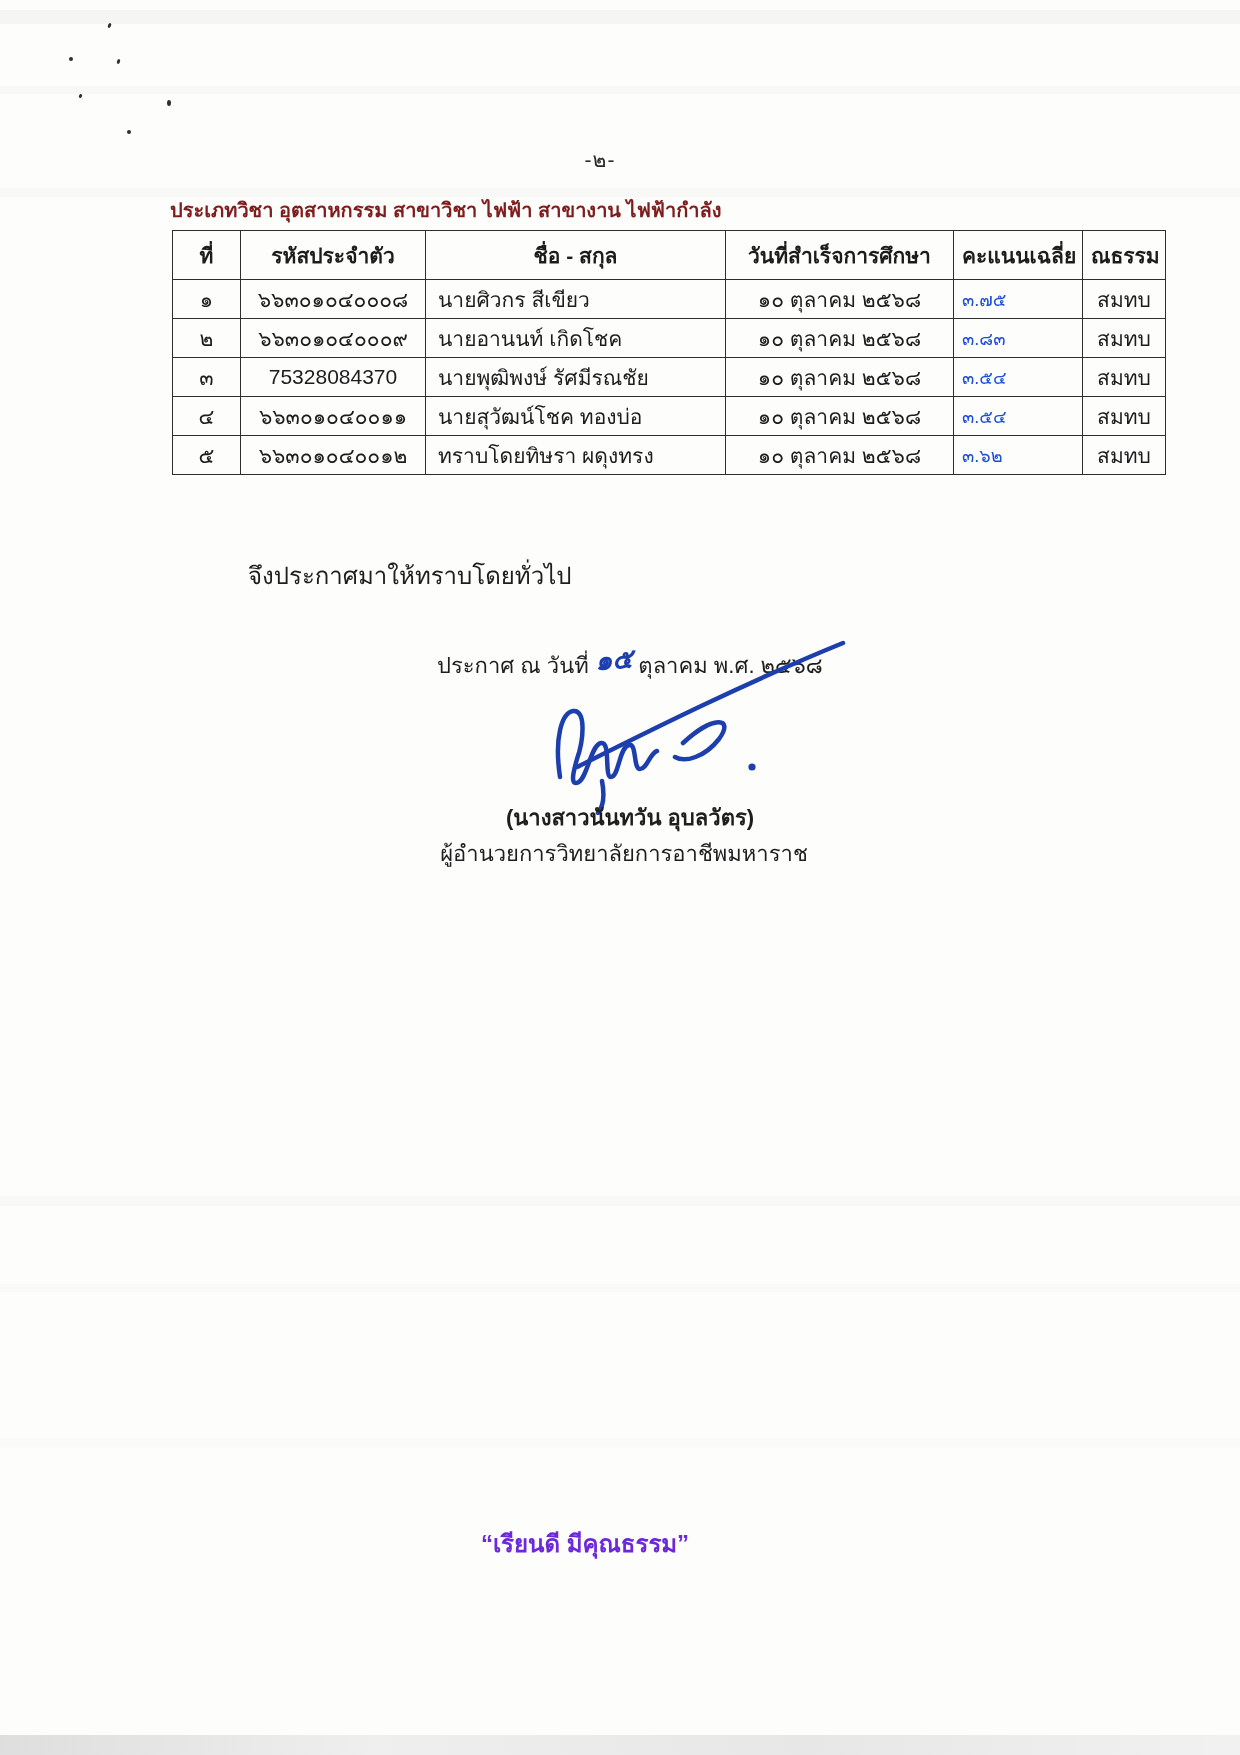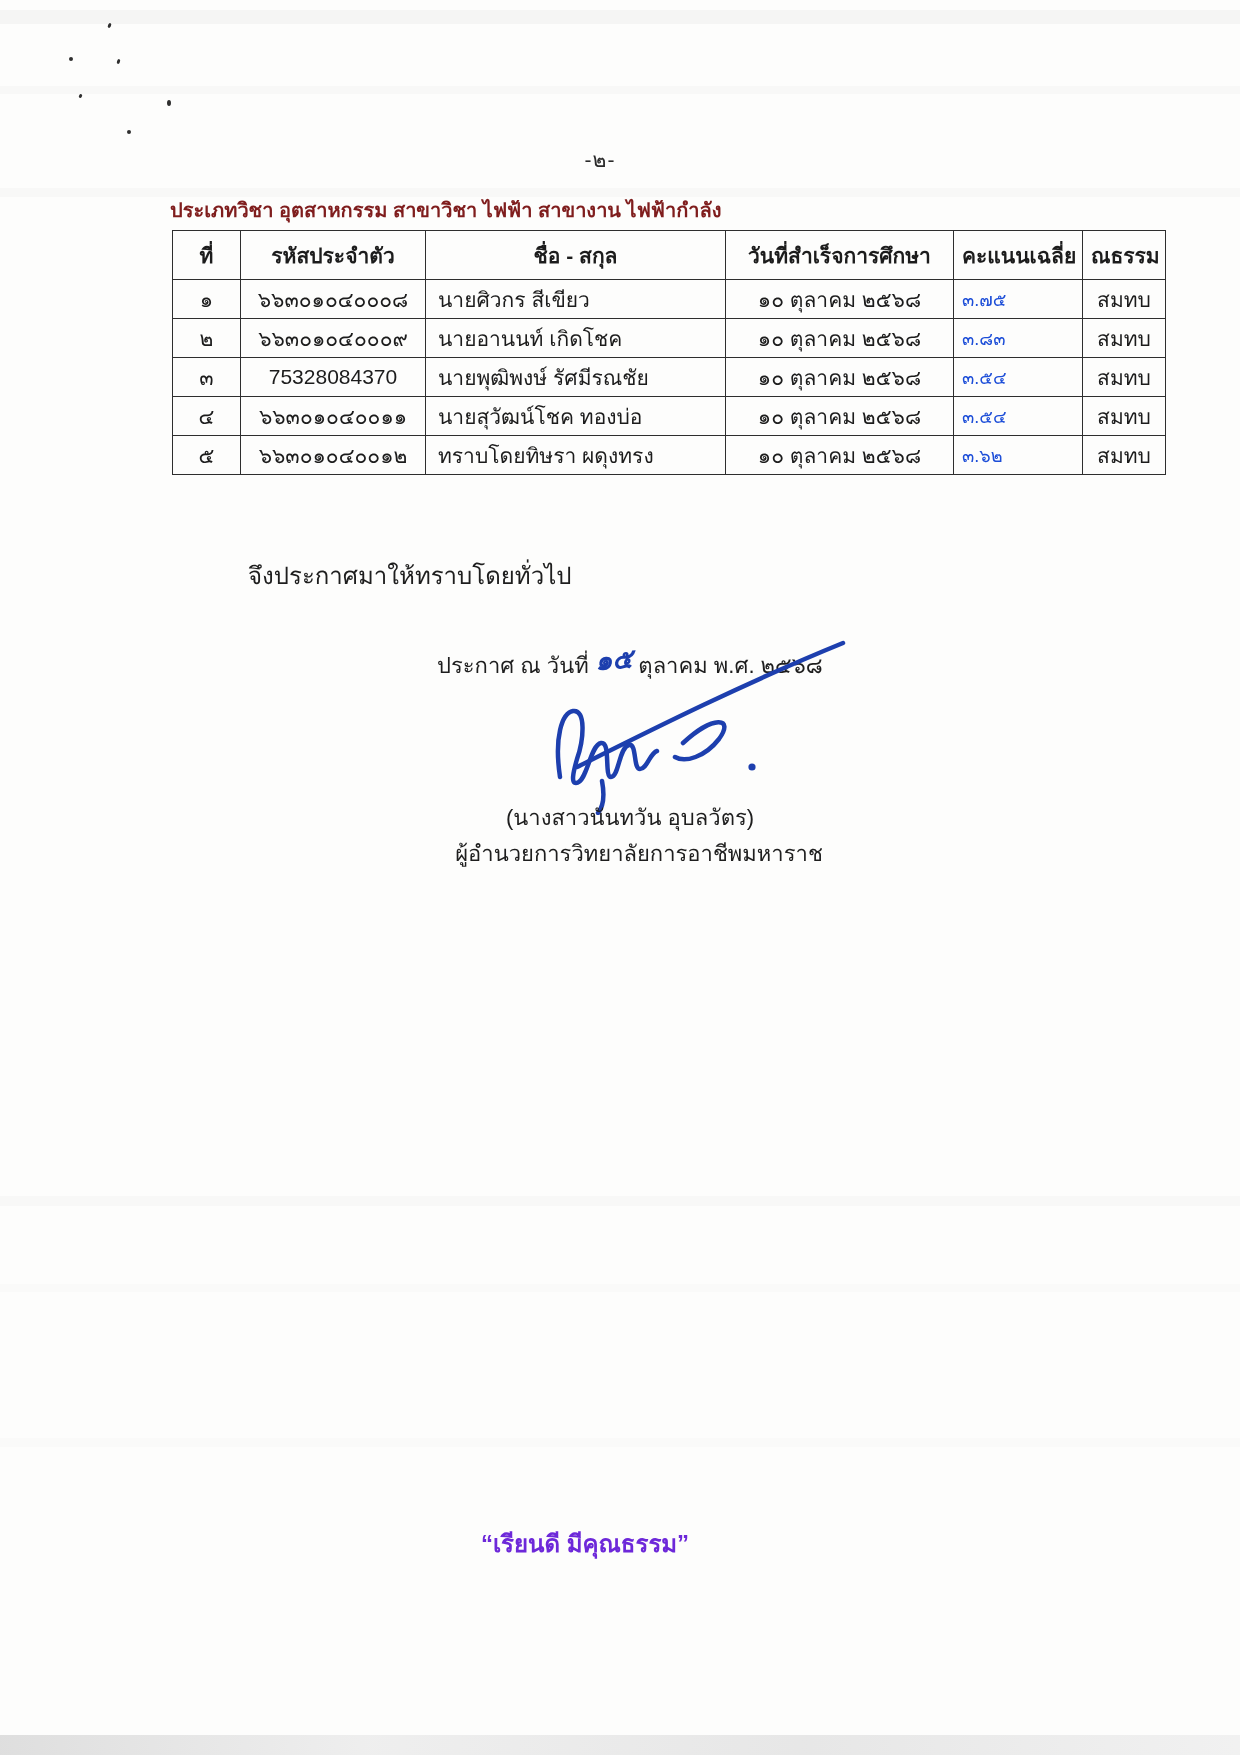--- a/index.html
+++ b/index.html
@@ -54,24 +54,24 @@
     font-size:22px;display:flex;align-items:baseline;
   }
   .hand-day{
     color:#1d3fae;font-size:27px;font-weight:bold;
     font-style:italic;transform:rotate(-4deg);
     position:relative;top:-4px;padding:0 6px;
   }
   .sig-wrap{position:absolute;top:615px;left:505px;width:380px;height:200px;pointer-events:none;}
   .signer-name{
     position:absolute;top:800px;left:425px;width:410px;
-    text-align:center;font-size:22px;
+    text-align:center;font-size:22px;font-weight:bold;
   }
   .signer-title{
-    position:absolute;top:836px;left:384px;width:510px;
+    position:absolute;top:836px;left:369px;width:510px;
     text-align:center;font-size:22px;
   }
   .motto{
     position:absolute;top:1524px;left:0;width:1170px;
     text-align:center;font-size:24px;font-weight:bold;color:#6d28d9;
   }
 </style>
 </head>
 <body>
 

